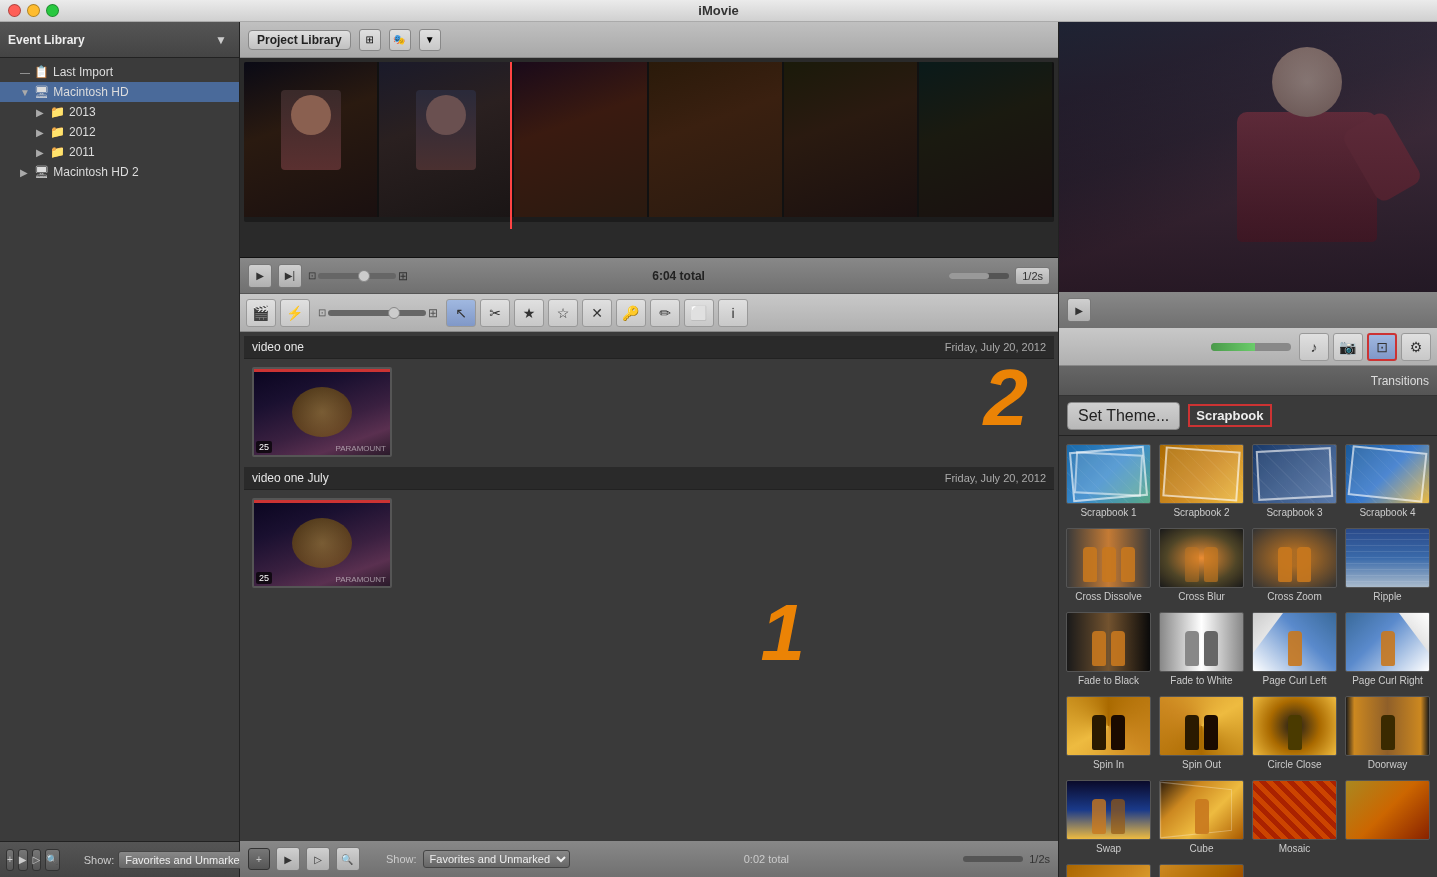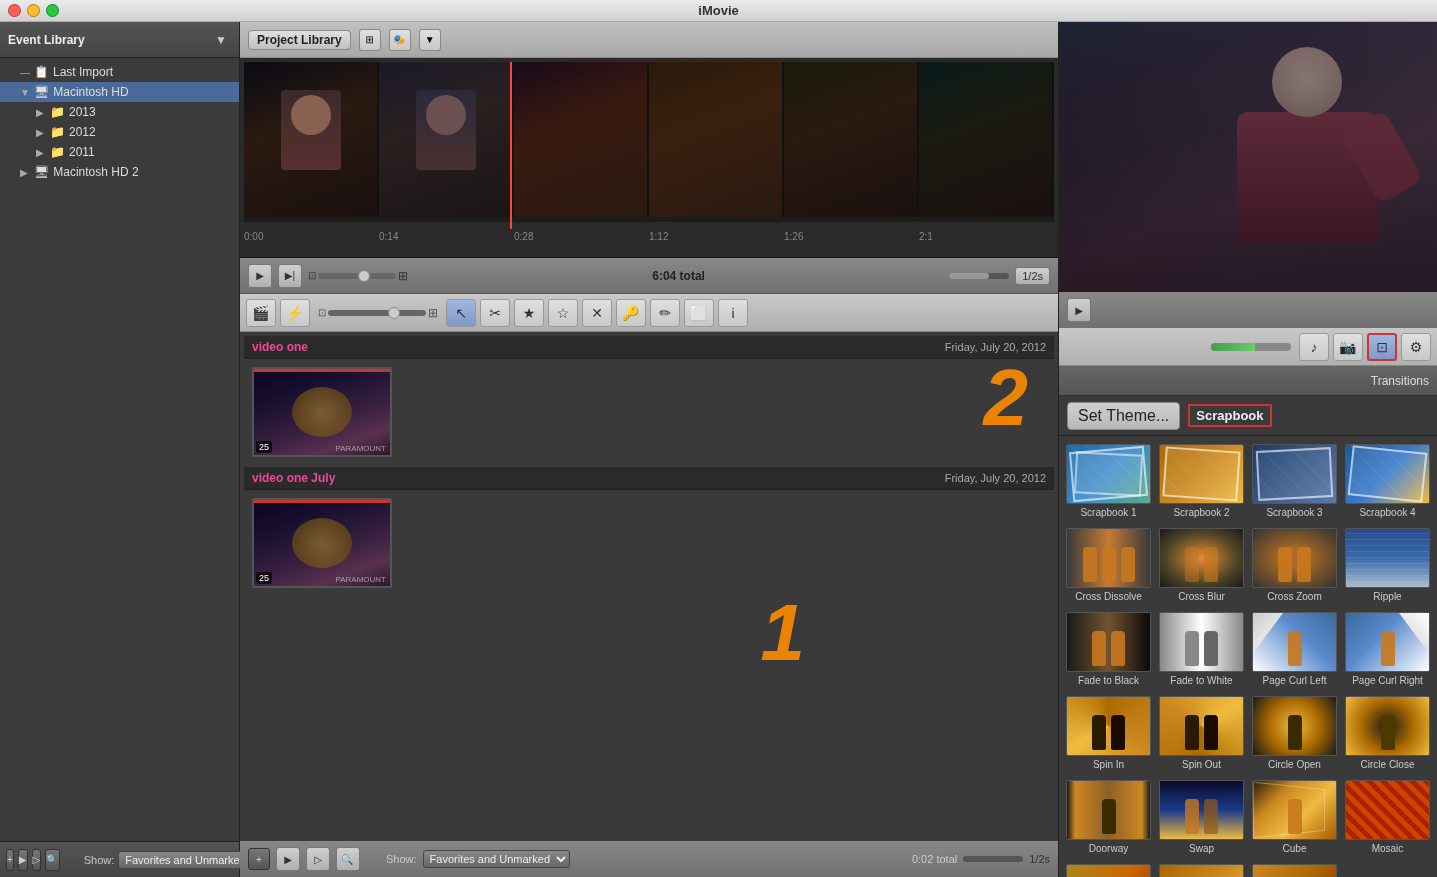--- a/index.html
+++ b/index.html
@@ -143,30 +143,30 @@
     .sidebar-bottom-btn {
       width: 22px; height: 22px; background: linear-gradient(to bottom, #777, #555);
       border: 1px solid #333; border-radius: 3px; cursor: pointer;
       display: flex; align-items: center; justify-content: center; font-size: 10px; color: #ccc;
     }
     .show-label { font-size: 11px; color: #ccc; margin-left: 20px; }
     .show-select {
       background: linear-gradient(to bottom, #888, #666); border: 1px solid #444;
       color: #eee; font-size: 11px; border-radius: 3px; padding: 1px 2px;
     }
-    #bottom-total { flex: 1; text-align: right; font-size: 11px; color: #ccc; }
+    #bottom-total { flex: 1; text-align: center; font-size: 11px; color: #ccc; }
 
     
     #event-clips { flex: 1; overflow-y: auto; background: #3a3a3a; padding: 4px; }
     .event-group { margin-bottom: 2px; }
     .event-group-header {
       display: flex; justify-content: space-between; align-items: center;
       padding: 4px 8px; background: #2a2a2a; border-bottom: 1px solid #222;
     }
-    .event-group-title { font-size: 12px; font-weight: bold; color: #ec4899; }
+    .event-group-title { font-size: 12px; font-weight: normal; color: #e5e5e5; }
     .event-group-date { font-size: 11px; color: #aaa; }
     .event-clips-row { display: flex; flex-wrap: wrap; gap: 4px; padding: 8px; }
     .clip-thumb {
       width: 140px; height: 90px; background: #1a1a1a; border: 2px solid #555;
       border-radius: 2px; overflow: hidden; cursor: pointer; position: relative;
       flex-shrink: 0;
     }
     .clip-thumb-img {
       width: 100%; height: 100%;
       background: linear-gradient(135deg, #1a0a1a 0%, #3a2010 30%, #4a3020 60%, #2a1a0a 100%);
@@ -409,28 +409,20 @@
         <div class="film-frame">
           <div class="film-frame-img frame-5" style="background: linear-gradient(160deg, #1a1a0a 0%, #2a1a10 40%, #1a1010 100%);">
           </div>
         </div>
         <div class="film-frame">
           <div class="film-frame-img frame-6" style="background: linear-gradient(160deg, #0a1a1a 0%, #1a1a10 40%, #1a1010 100%);">
           </div>
         </div>
       </div>
       <div id="playhead"></div>
-      <div id="timeline-timecodes">
-        <span class="timecode">0:00</span>
-        <span class="timecode">0:14</span>
-        <span class="timecode">0:28</span>
-        <span class="timecode">1:12</span>
-        <span class="timecode">1:26</span>
-        <span class="timecode">2:1</span>
-      </div>
     </div>
 
     <div id="playback-bar">
       <div class="play-btn">▶</div>
       <div class="play-btn">▶|</div>
       <div style="width:100px;display:flex;align-items:center;gap:2px;">
         <span style="font-size:10px;color:#333;">⊡</span>
         <div class="slider-track">
           <div class="slider-thumb"></div>
         </div>
@@ -704,28 +696,20 @@
         <div class="transition-item">
           <div class="trans-thumb tt-spin-out">
             <div class="trans-figure">
               <div class="tf" style="background:#2a1a00;"></div>
               <div class="tf" style="background:#1a0a00;"></div>
             </div>
           </div>
           <span class="trans-label">Spin Out</span>
         </div>
 
-        <div class="transition-item">
-          <div class="trans-thumb tt-circle-open">
-            <div class="trans-figure">
-              <div class="tf" style="background:#3a2a00;"></div>
-            </div>
-          </div>
-          <span class="trans-label">Circle Open</span>
-        </div>
 
         <div class="transition-item">
           <div class="trans-thumb tt-circle-close">
             <div class="trans-figure">
               <div class="tf" style="background:#4a3a00;"></div>
             </div>
           </div>
           <span class="trans-label">Circle Close</span>
         </div>
 

